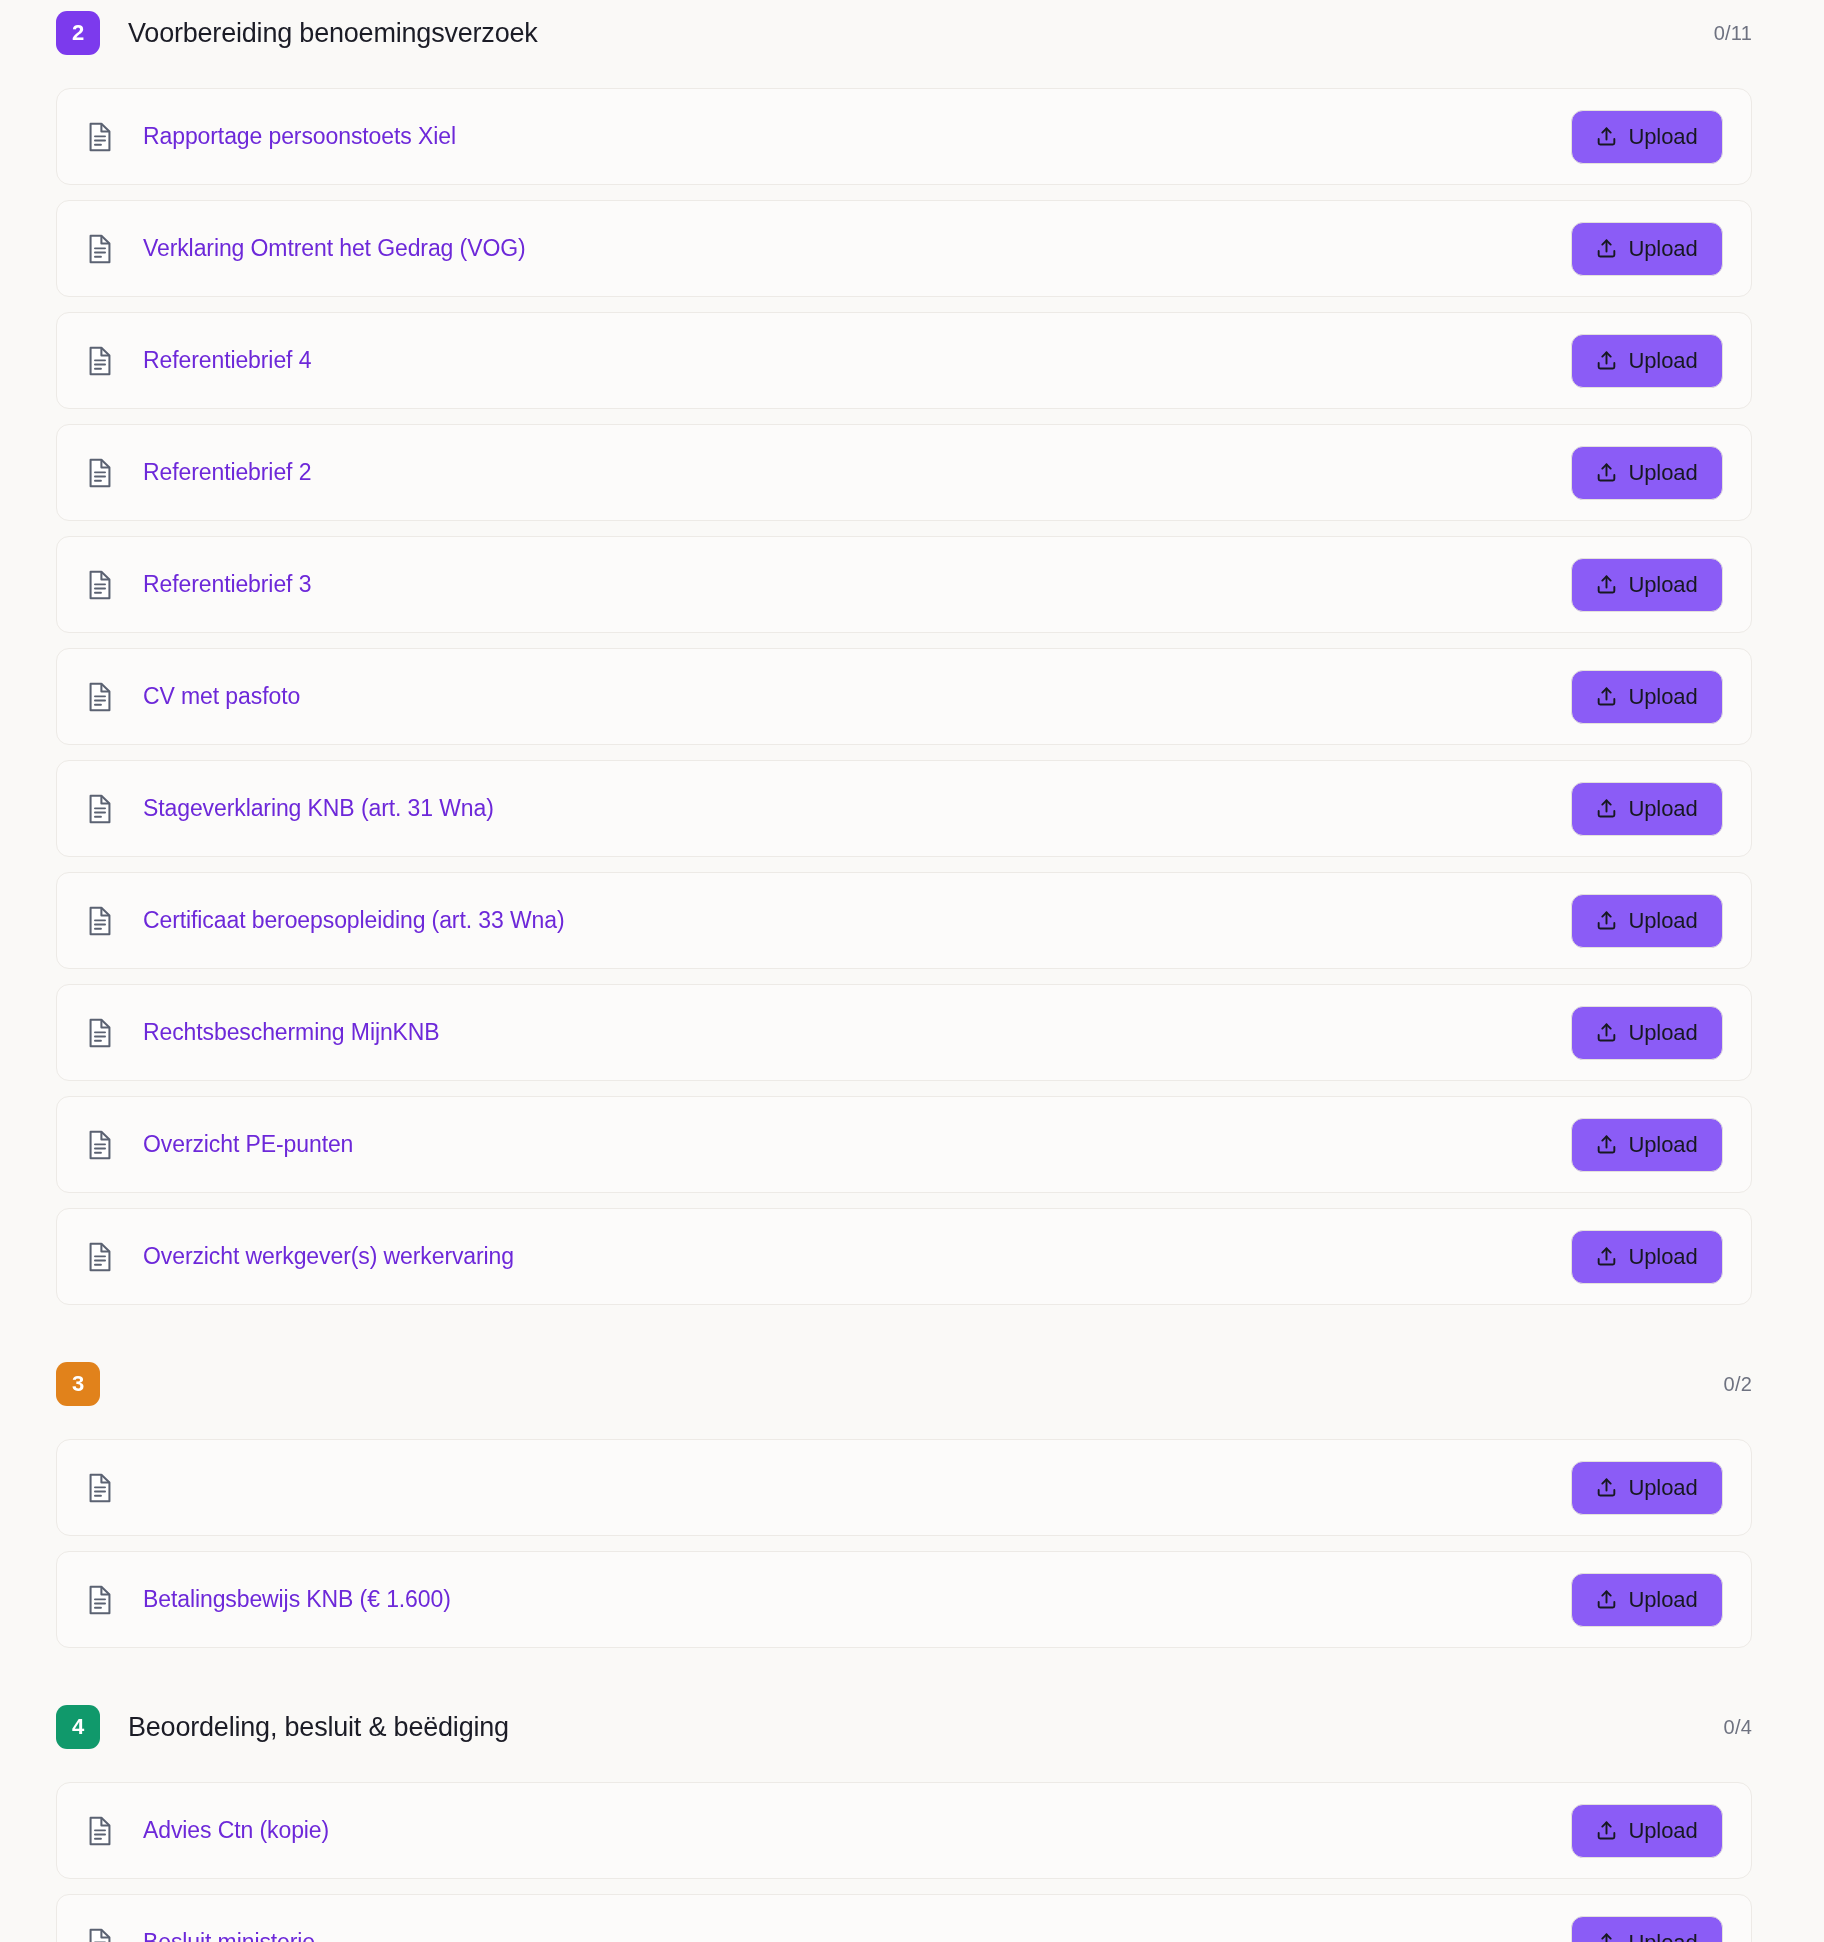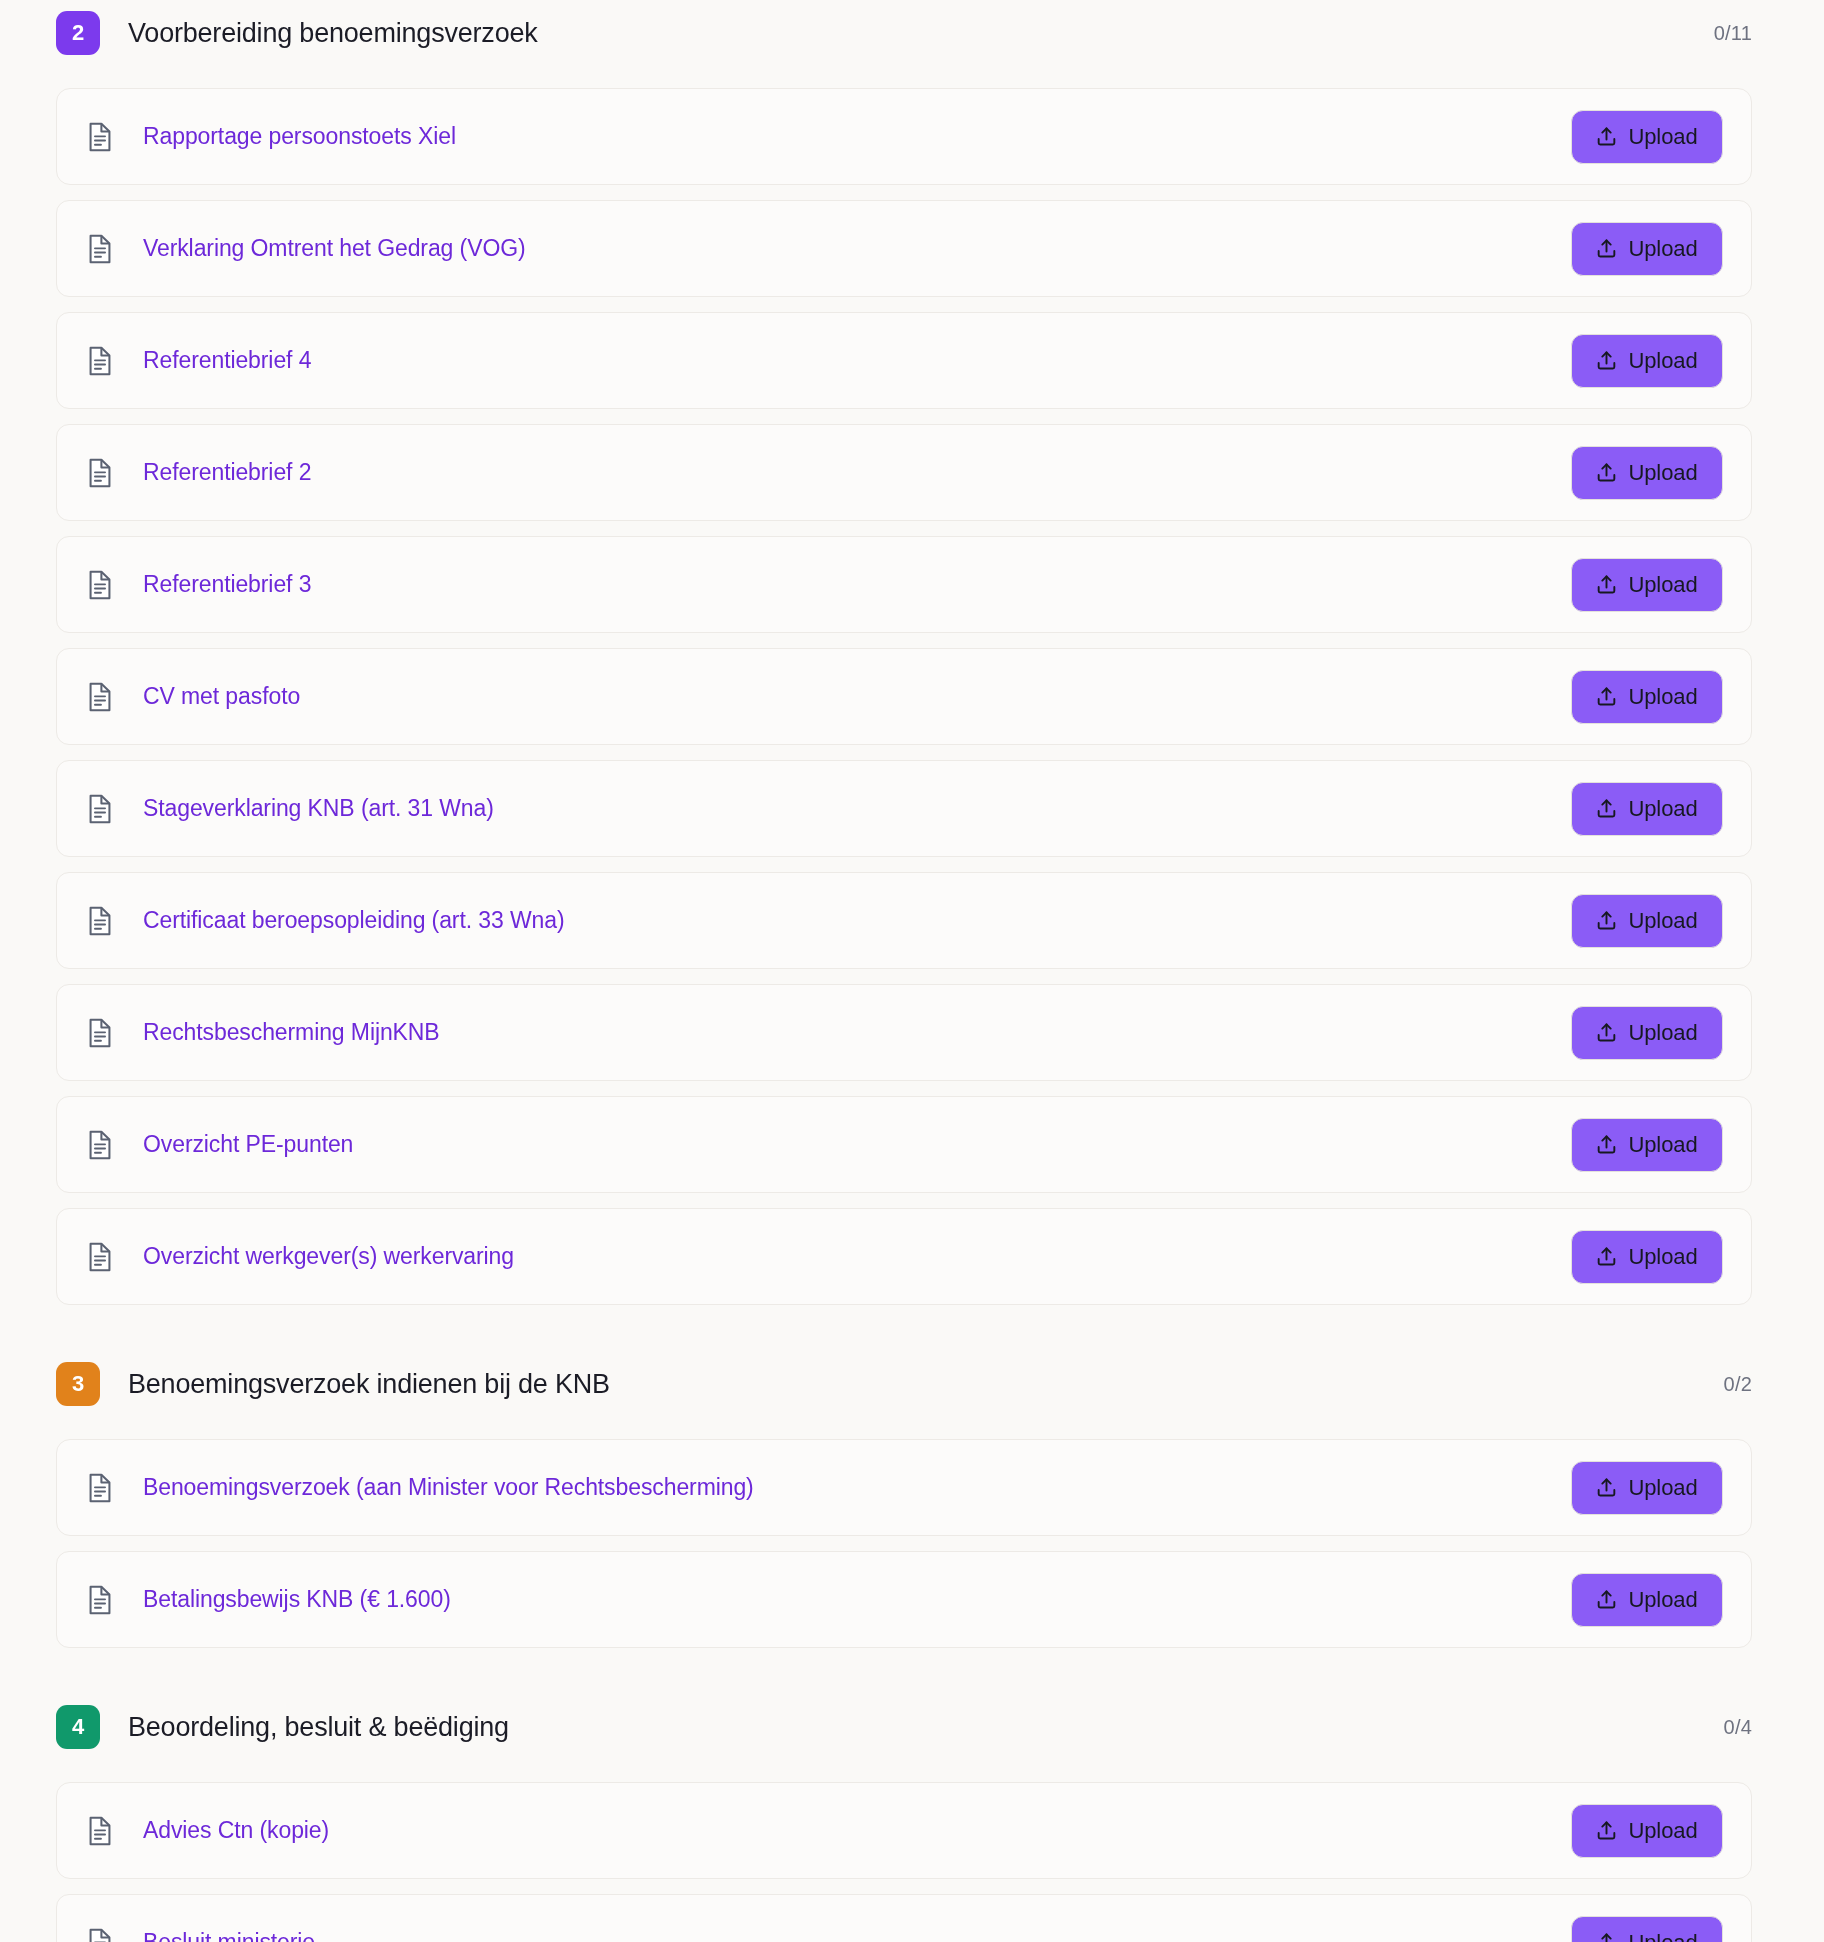--- a/index.html
+++ b/index.html
@@ -375,34 +375,32 @@
       </span>
       <span class="up-label">Upload</span>
     </button>
   </div>
 </div>
   </div>
 <div class="section-gap"></div>
   <div class="section">
     <div class="section-header">
       <div class="badge" style="background: rgb(225, 130, 27);">3</div>
-      <div class="title">Benoemingsverzoek indienen bij de KNB</div>
       <div class="spacer"></div>
       <div class="counter">0/2</div>
     </div>
     <div class="rows">
   <div class="doc-row">
     <span class="doc-icon-wrap">
       <svg class="doc-icon" viewBox="0 0 24 28" fill="none" xmlns="http://www.w3.org/2000/svg">
         <path d="M3.2 1.6h10.1l7.5 7.3v17.5H3.2z" fill="#FFFFFF" stroke="#5B6272" stroke-width="1.9" stroke-linejoin="round"></path>
         <path d="M13.3 1.6v7.3h7.5" stroke="#5B6272" stroke-width="1.9" stroke-linejoin="round" fill="none"></path>
         <path d="M7.3 13.4h9.4M7.3 17.3h9.4M7.3 21.2h5.6" stroke="#5B6272" stroke-width="1.8" stroke-linecap="round"></path>
       </svg>
     </span>
-    <span class="doc-label">Benoemingsverzoek (aan Minister voor Rechtsbescherming)</span>
     <span class="row-spacer"></span>
     <button class="upload-btn">
       <span>
         <svg class="up-icon" viewBox="0 0 22 22" fill="none" xmlns="http://www.w3.org/2000/svg">
           <path d="M11 14.2V2.6" stroke="#171821" stroke-width="2" stroke-linecap="round"></path>
           <path d="M6.6 6.9 11 2.5l4.4 4.4" stroke="#171821" stroke-width="2" stroke-linecap="round" stroke-linejoin="round"></path>
           <path d="M2.8 13.6v4.1a1.6 1.6 0 0 0 1.6 1.6h13.2a1.6 1.6 0 0 0 1.6-1.6v-4.1" stroke="#171821" stroke-width="2" stroke-linecap="round" stroke-linejoin="round"></path>
         </svg>
       </span>
       <span class="up-label">Upload</span>

